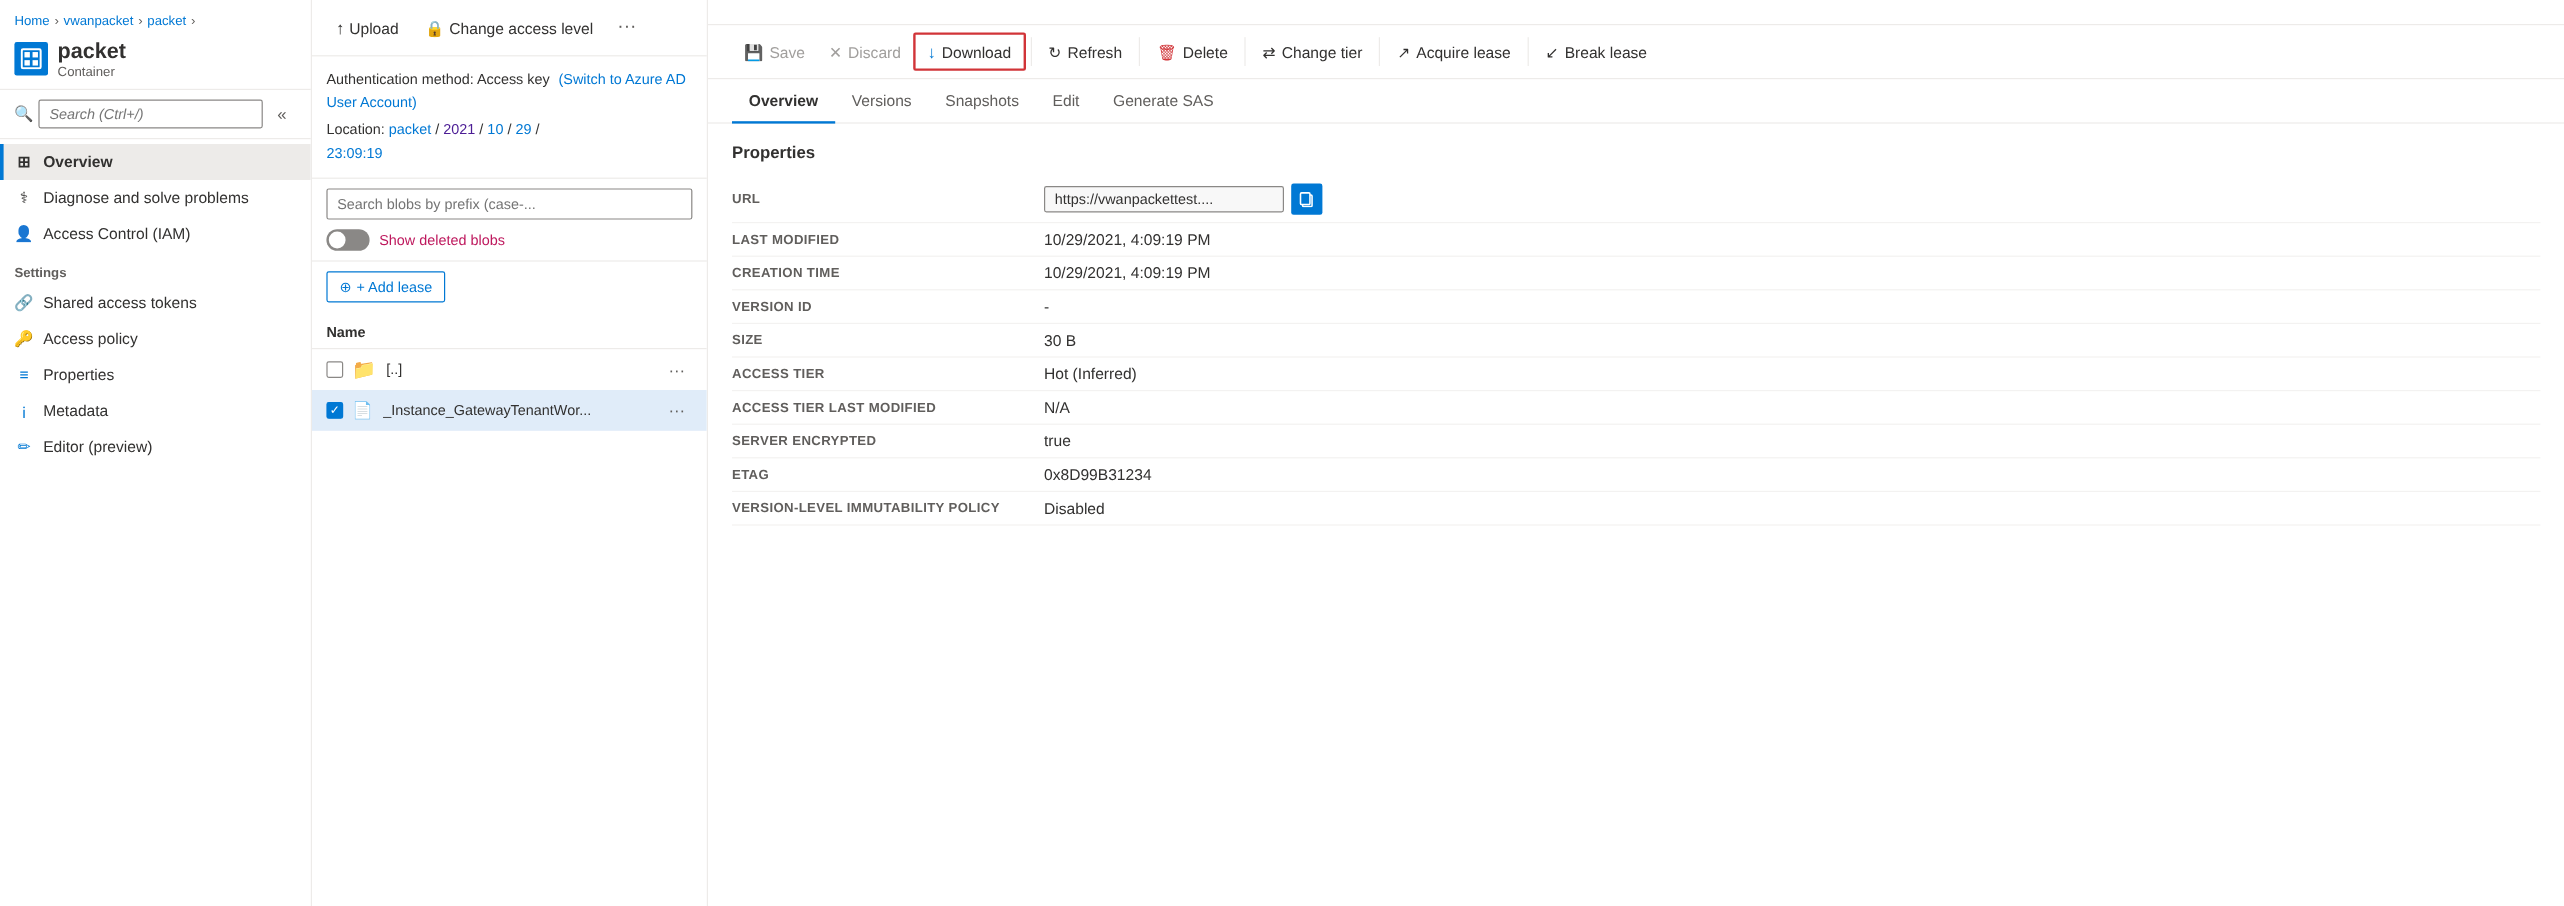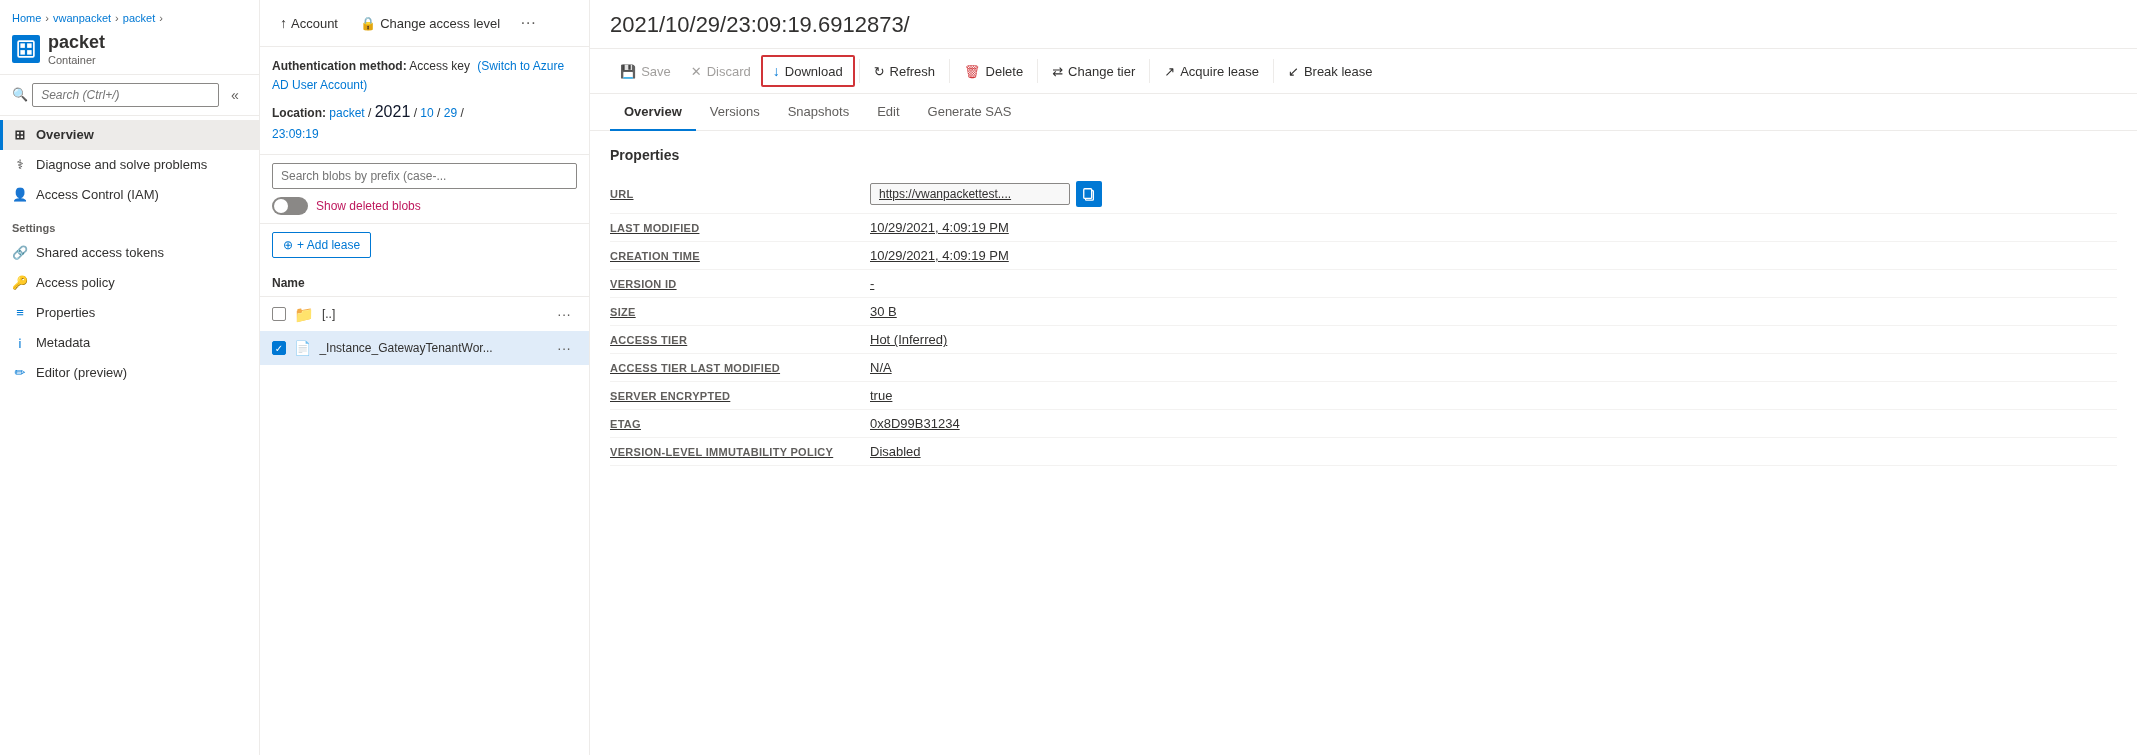--- a/index.html
+++ b/index.html
@@ -26,21 +26,21 @@
     .nav-icon { width: 16px; height: 16px; display: flex; align-items: center; justify-content: center; flex-shrink: 0; }
     .section-label { font-size: 11px; font-weight: 600; color: #605e5c; padding: 12px 12px 4px 12px; text-transform: none; letter-spacing: 0; }
 
     
     .middle-pane { width: 330px; min-width: 330px; border-right: 1px solid #edebe9; display: flex; flex-direction: column; background: #fff; }
     .middle-toolbar { padding: 10px 12px; border-bottom: 1px solid #edebe9; display: flex; align-items: center; gap: 6px; }
     .toolbar-btn { display: flex; align-items: center; gap: 4px; padding: 5px 8px; border: none; background: none; cursor: pointer; color: #323130; font-size: 13px; border-radius: 2px; }
     .more-btn { border: none; background: none; cursor: pointer; color: #605e5c; font-size: 16px; padding: 4px 6px; border-radius: 2px; }
 
     .middle-info { padding: 10px 12px; border-bottom: 1px solid #edebe9; font-size: 12px; line-height: 1.6; }
-    .middle-info .label { font-weight: 700; }
+    .middle-info .label { font-weight: 400; }
     .middle-info a { color: #0078d4; text-decoration: none; }
 
     .middle-search { padding: 8px 12px; display: flex; flex-direction: column; gap: 8px; border-bottom: 1px solid #edebe9; }
     .search-input { border: 1px solid #8a8886; border-radius: 2px; padding: 5px 8px; font-size: 12px; color: #323130; outline: none; width: 100%; }
     .toggle-row { display: flex; align-items: center; gap: 8px; font-size: 12px; color: #be185d; }
     .toggle { width: 36px; height: 18px; background: #8a8886; border-radius: 9px; position: relative; cursor: pointer; flex-shrink: 0; }
     .toggle-knob { width: 14px; height: 14px; background: white; border-radius: 50%; position: absolute; top: 2px; left: 2px; }
 
     .add-filter-btn { display: flex; align-items: center; gap: 4px; padding: 5px 10px; border: 1px solid #0078d4; background: none; cursor: pointer; color: #0078d4; font-size: 12px; border-radius: 2px; margin: 8px 12px; width: fit-content; }
 
@@ -66,21 +66,21 @@
     .rt-btn.highlighted { border: 2px solid #d13438; border-radius: 2px; }
     .rt-separator { width: 1px; height: 24px; background: #edebe9; margin: 0 4px; }
     .rt-btn.disabled { color: #a19f9d; cursor: not-allowed; }
 
     .right-tabs { display: flex; gap: 0; padding: 0 20px; border-bottom: 1px solid #edebe9; }
     .tab { padding: 10px 14px; font-size: 13px; cursor: pointer; color: #605e5c; border-bottom: 2px solid transparent; margin-bottom: -1px; }
     .tab.active { color: #323130; border-bottom-color: #0078d4; font-weight: 600; }
 
     .right-content { flex: 1; overflow-y: auto; padding: 16px 20px; }
     .section-title { font-weight: 600; font-size: 14px; color: #323130; margin-bottom: 12px; }
-    .prop-table { width: 100%; text-decoration: underline; }
+    .prop-table { width: 100%; }
     .prop-row { display: flex; padding: 6px 0; border-bottom: 1px solid #f3f2f1; align-items: center; }
     .prop-key { width: 260px; min-width: 260px; font-size: 11px; font-weight: 600; color: #605e5c; text-transform: uppercase; letter-spacing: 0.3px; }
     .prop-val { flex: 1; font-size: 13px; color: #323130; display: flex; align-items: center; gap: 6px; }
     .url-box { border: 1px solid #8a8886; border-radius: 2px; padding: 3px 8px; font-size: 12px; color: #323130; background: #f8f8f8; min-width: 200px; max-width: 280px; overflow: hidden; text-overflow: ellipsis; white-space: nowrap; }
     .copy-btn { width: 26px; height: 26px; background: #0078d4; border: none; border-radius: 2px; cursor: pointer; display: flex; align-items: center; justify-content: center; }
     .copy-btn svg { fill: white; width: 14px; height: 14px; }
   </style>
 </head>
 <body>
 
@@ -149,39 +149,39 @@
       <span class="nav-icon" style="color:#0078d4;">✏</span>
       <span>Editor (preview)</span>
     </div>
   </div>
 </div>
 
 <div class="middle-pane">
   <div class="middle-toolbar">
     <button class="toolbar-btn">
       <span style="font-size:14px;">↑</span>
-      <span>Account</span>
+      <span>Upload</span>
     </button>
     <button class="toolbar-btn">
       <span style="font-size:13px;">🔒</span>
       <span>Change access level</span>
     </button>
     <button class="more-btn">···</button>
   </div>
   <div class="middle-info">
     <div>
       <span class="label">Authentication method:</span>
       <span>Access key</span>
       <a href="#" style="color:#0078d4; margin-left:4px; font-size:12px;">(Switch to Azure AD User Account)</a>
     </div>
     <div style="margin-top:4px;">
       <span class="label">Location:</span>
       <a href="#" style="color:#0078d4; font-size:12px;"> packet</a>
       <span> / </span>
-      <a href="#" style="color:#0f172a; font-size:16px;">2021</a>
+      <a href="#" style="color:#4c1d95; font-size:12px;">2021</a>
       <span> / </span>
       <a href="#" style="color:#0078d4; font-size:12px;">10</a>
       <span> / </span>
       <a href="#" style="color:#0078d4; font-size:12px;">29</a>
       <span> /</span>
     </div>
     <div>
       <a href="#" style="color:#0078d4; font-size:12px;">23:09:19</a>
     </div>
   </div>
@@ -212,21 +212,20 @@
       <div class="file-checkbox checked"></div>
       <span class="file-icon" style="font-size:14px; color:#0078d4;">📄</span>
       <span class="file-name">_Instance_GatewayTenantWor...</span>
       <button class="file-more">···</button>
     </div>
   </div>
 </div>
 
 <div class="right-pane">
   <div class="right-header">
-    <div class="blob-title">2021/10/29/23:09:19.6912873/</div>
   </div>
   <div class="right-toolbar">
     <button class="rt-btn disabled">
       <span>💾</span>
       <span>Save</span>
     </button>
     <button class="rt-btn disabled">
       <span>✕</span>
       <span>Discard</span>
     </button>

